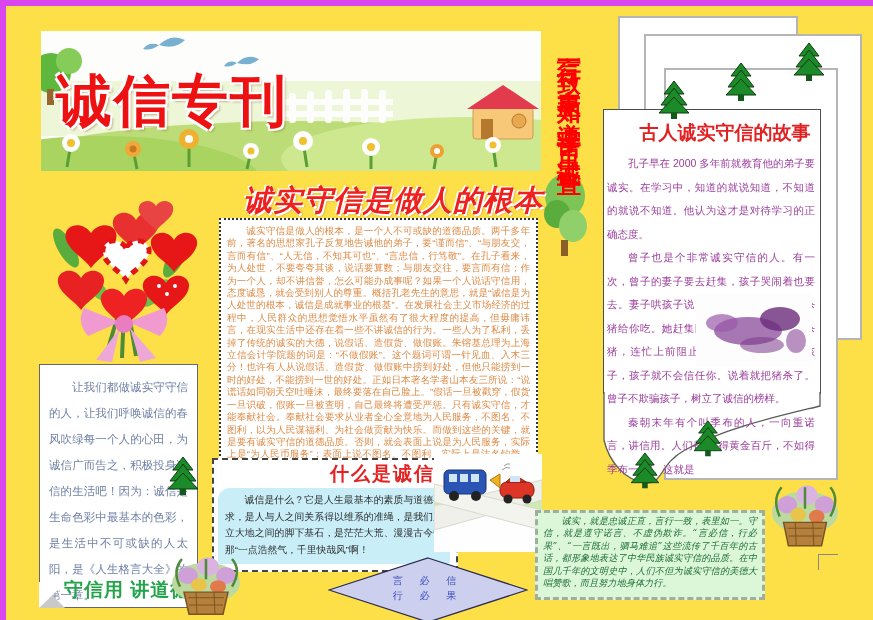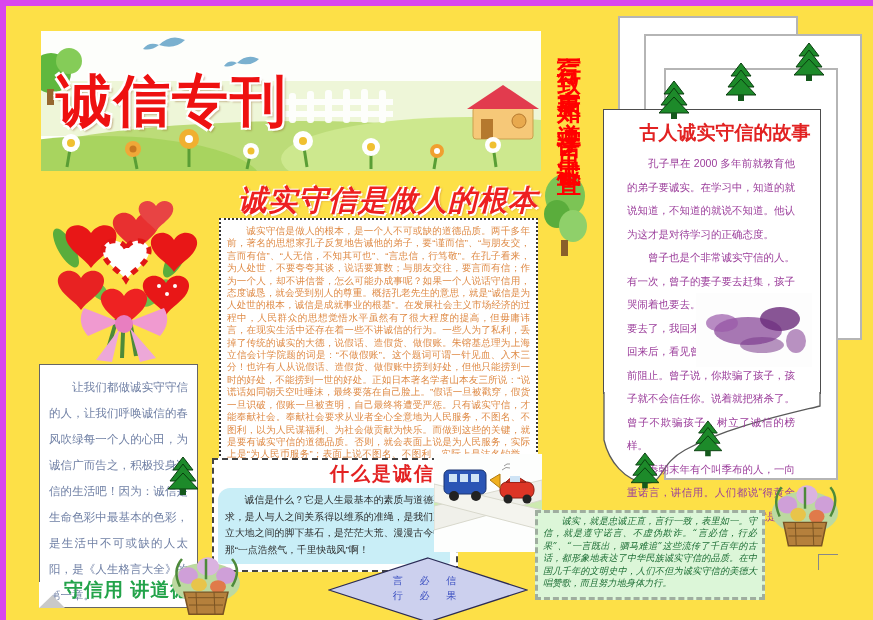--- a/index.html
+++ b/index.html
@@ -22,27 +22,27 @@
   
   .sheet{background:#fff;border:2px solid #b5b5b5;z-index:1;}
   .sheet1{left:612px;top:10px;width:176px;height:150px;}
   .sheet2{left:638px;top:28px;width:214px;height:302px;}
   .sheet3{left:658px;top:62px;width:170px;height:408px;}
   .story-paper{left:597px;top:103px;width:216px;height:284px;background:#fff;border:1px solid #4d4d4d;
         border-bottom:none;z-index:2;}
   .story-curl{left:597px;top:386px;z-index:2;}
   .story-text{left:597px;top:106px;width:216px;z-index:3;}
   .story-title{color:#e22222;font-weight:bold;font-size:19px;text-align:center;margin:8px 0 6px 0;padding-left:28px;}
-  .story-body p{margin:0;padding:0 24px;color:#9b3d9b;font-size:10.5px;line-height:23.5px;
+  .story-body p{margin:0;padding:0 4px;color:#9b3d9b;font-size:10.5px;line-height:23.5px;
         text-indent:2em;text-align:justify;}
   .horses{left:690px;top:287px;width:116px;height:74px;background:#fdfdfd;z-index:4;}
 
   
   .headline{left:232px;top:175px;width:310px;z-index:3;color:#ee2020;font-weight:bold;font-size:29px;
-        font-style:italic;text-align:left;letter-spacing:1px;
+        font-style:italic;text-align:center;letter-spacing:1px;
         text-shadow:1.5px 1.5px 0 #fff,-1.5px -1.5px 0 #fff,2px 2px 2px rgba(150,40,40,.35);}
   .article{left:213px;top:212px;width:315px;height:238px;z-index:3;border:2px dotted #333;background:#fff;}
   .article .body{padding:5px 6px;color:#df8a45;font-size:9.6px;line-height:12.4px;text-align:justify;
         text-indent:2em;}
 
   
   .bouquet{left:30px;top:182px;z-index:2;}
   .left-box{left:33px;top:358px;width:157px;height:242px;border:1px solid #666;background:#fff;z-index:3;}
   .left-box .body{padding:9px 9px 0 9px;color:#7080a5;font-size:11.5px;line-height:26px;text-indent:2em;
         text-align:justify;}

